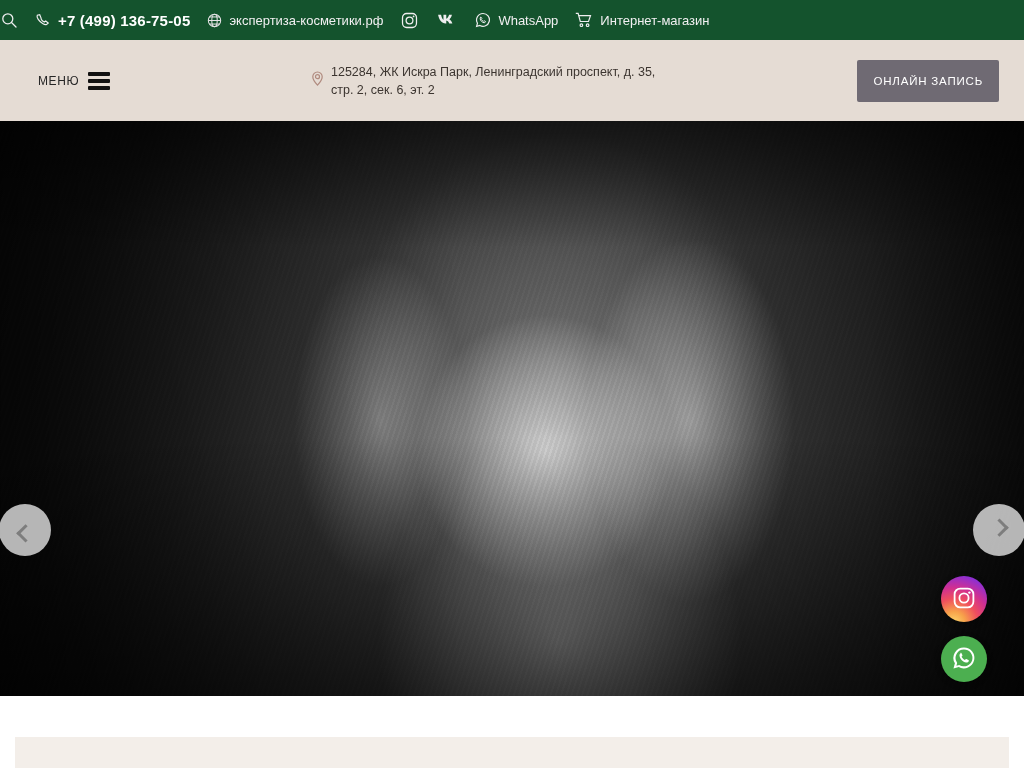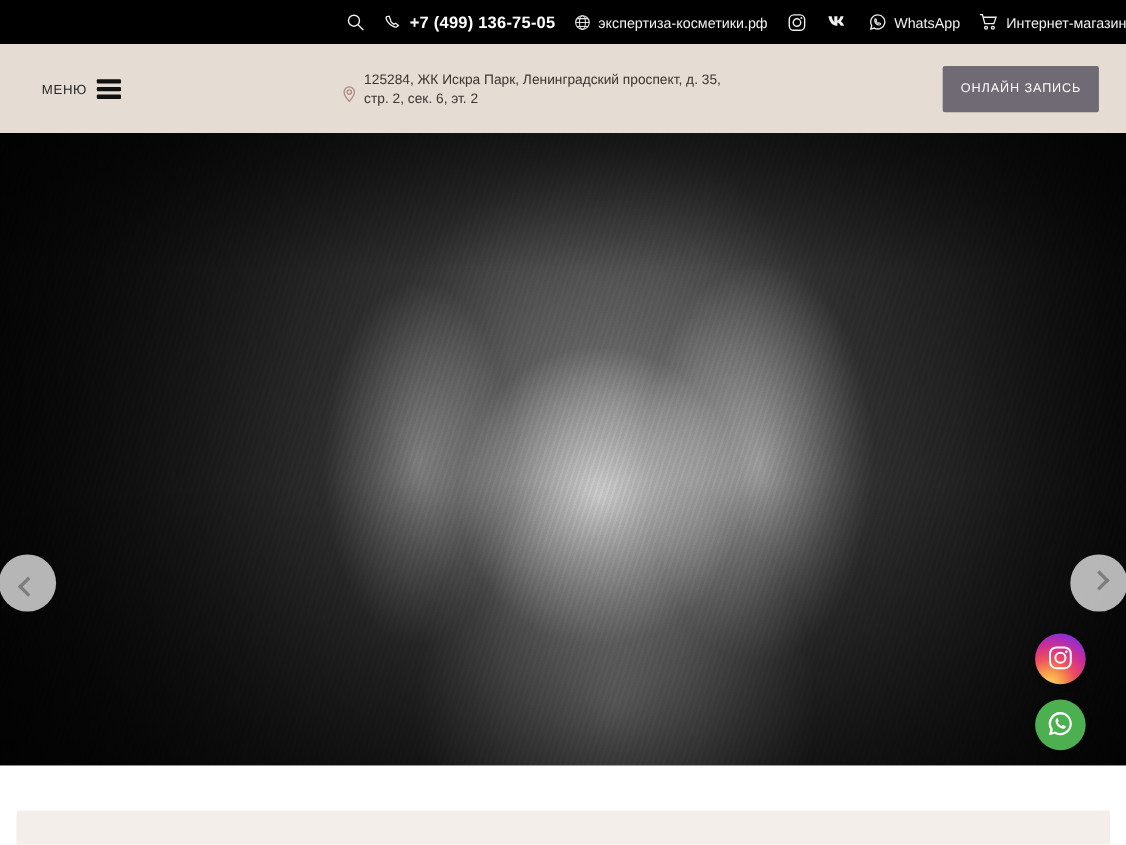--- a/index.html
+++ b/index.html
@@ -9,24 +9,24 @@
     width: 1024px;
     height: 768px;
     overflow: hidden;
     background: #ffffff;
     font-family: "Liberation Sans", sans-serif;
   }
 
   
   .topbar {
     height: 40px;
-    background: #000000;
-    display: flex;
-    align-items: center;
-    justify-content: flex-end;
+    background: #14532d;
+    display: flex;
+    align-items: center;
+    justify-content: flex-start;
     gap: 0;
     color: #ffffff;
   }
   .topbar-inner {
     display: flex;
     align-items: center;
     gap: 17px;
   }
   .tb-item {
     display: flex;
@@ -78,21 +78,21 @@
     background: #111111;
     border-radius: 1px;
   }
 
   .address {
     position: absolute;
     left: 311px;
     top: 50%;
     transform: translateY(-50%);
     display: flex;
-    align-items: flex-end;
+    align-items: center;
     gap: 7px;
     max-width: 370px;
   }
   .address-text {
     font-size: 12.5px;
     line-height: 18px;
     color: #3c3530;
   }
   .pin-icon { flex: 0 0 auto; margin-top: 1px; }
 

